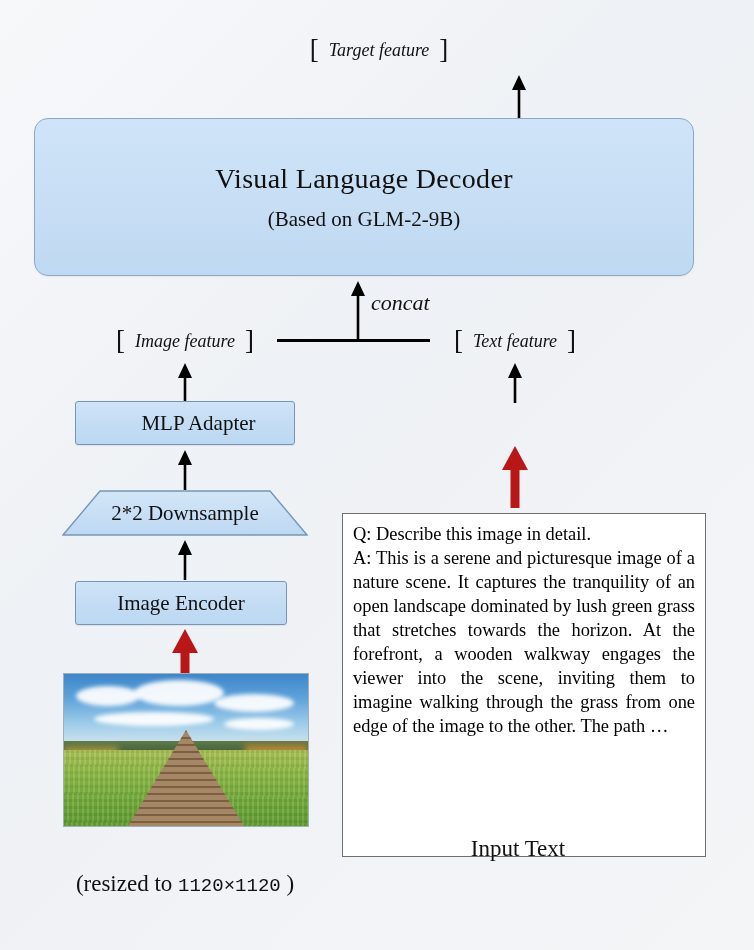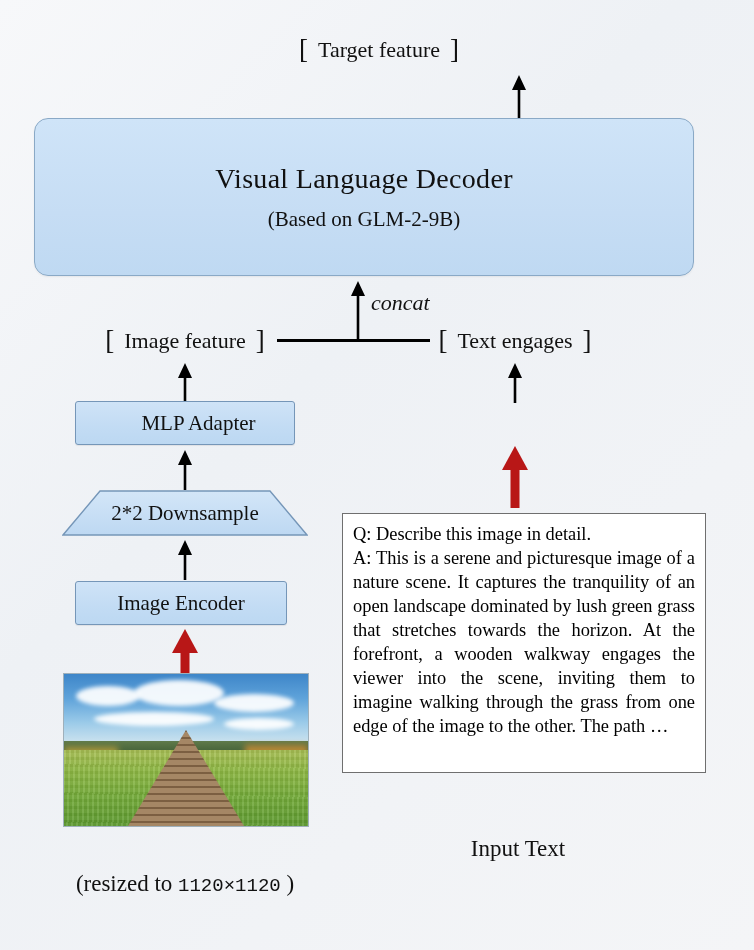--- a/index.html
+++ b/index.html
@@ -30,21 +30,22 @@
     gap: 10px;
     font-family: "Liberation Serif", serif;
     white-space: nowrap;
   }
   .feature-tag .brk {
     font-size: 27px;
     line-height: 1;
     font-weight: 400;
   }
   .feature-tag .lbl {
-    font-size: 22px;
+    font-style: italic;
+    font-size: 18px;
     line-height: 1;
   }
 
   
   .box {
     box-sizing: border-box;
     border: 1px solid #7596b8;
     background: linear-gradient(180deg, #cfe3f7 0%, #c3dcf4 55%, #bcd8f2 100%);
     display: flex;
     flex-direction: column;
@@ -234,21 +235,21 @@
   <div class="abs" style="left:277px; top:339px; width:153px; height:3px; background:#000;"></div>
 
   <div class="abs feature-tag" style="left:185px; top:327px; transform:translateX(-50%);">
     <span class="brk">[</span>
     <span class="lbl">Image feature</span>
     <span class="brk">]</span>
   </div>
 
   <div class="abs feature-tag" style="left:515px; top:327px; transform:translateX(-50%);">
     <span class="brk">[</span>
-    <span class="lbl">Text engages</span>
+    <span class="lbl">Text feature</span>
     <span class="brk">]</span>
   </div>
 
   <div class="abs arrow" style="left:173px; top:363px;">
     <svg width="24" height="40" viewBox="0 0 24 40">
       <line x1="12" y1="40" x2="12" y2="12" stroke="#000" stroke-width="2.6"></line>
       <polygon points="12,0 5,15 19,15" fill="#000"></polygon>
     </svg>
   </div>
 
@@ -319,21 +320,21 @@
     <div class="treeline"></div>
     <div class="autumn-l"></div>
     <div class="autumn-r"></div>
     <div class="field"></div>
     <div class="field-tex"></div>
     <div class="walkway-far"></div>
     <div class="walkway"></div>
     <div class="walkway-planks"></div>
   </div>
 
-  <div class="text-panel" style="position:absolute; left:342px; top:513px; width:364px; height:260px;">
+  <div class="text-panel" style="position:absolute; left:342px; top:513px; width:364px; height:344px;">
     <p style="text-align:left;">Q: Describe this image in detail.</p>
     <p>A: This is a serene and picturesque image of a nature scene. It captures the tranquility of an open landscape dominated by lush green grass that stretches towards the horizon. At the forefront, a wooden walkway engages the viewer into the scene, inviting them to imagine walking through the grass from one edge of the image to the other. The path …</p>
   </div>
 
   <div class="abs caption" style="left:185px; top:871px; transform:translateX(-50%);">
     <span>(resized to </span><span class="mono">1120×1120</span><span> )</span>
   </div>
 
   <div class="abs caption" style="left:518px; top:836px; transform:translateX(-50%);">
     <span>Input Text</span>

